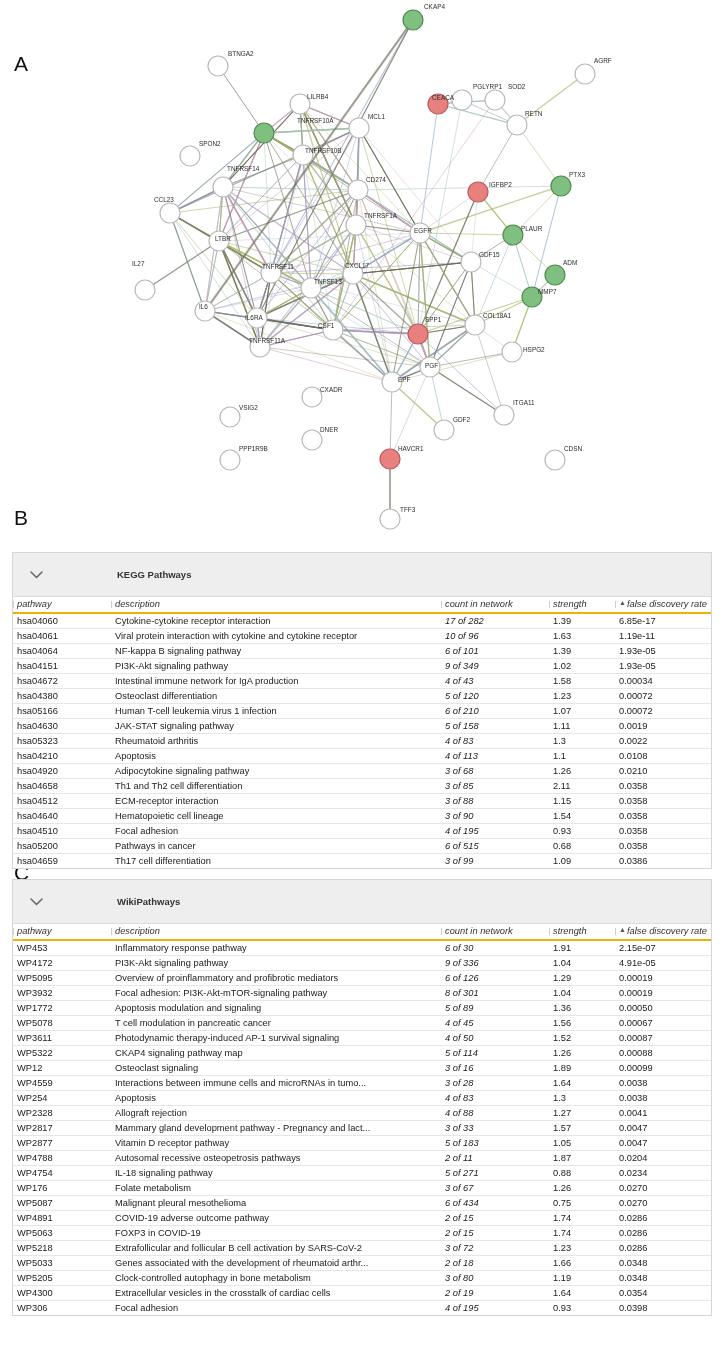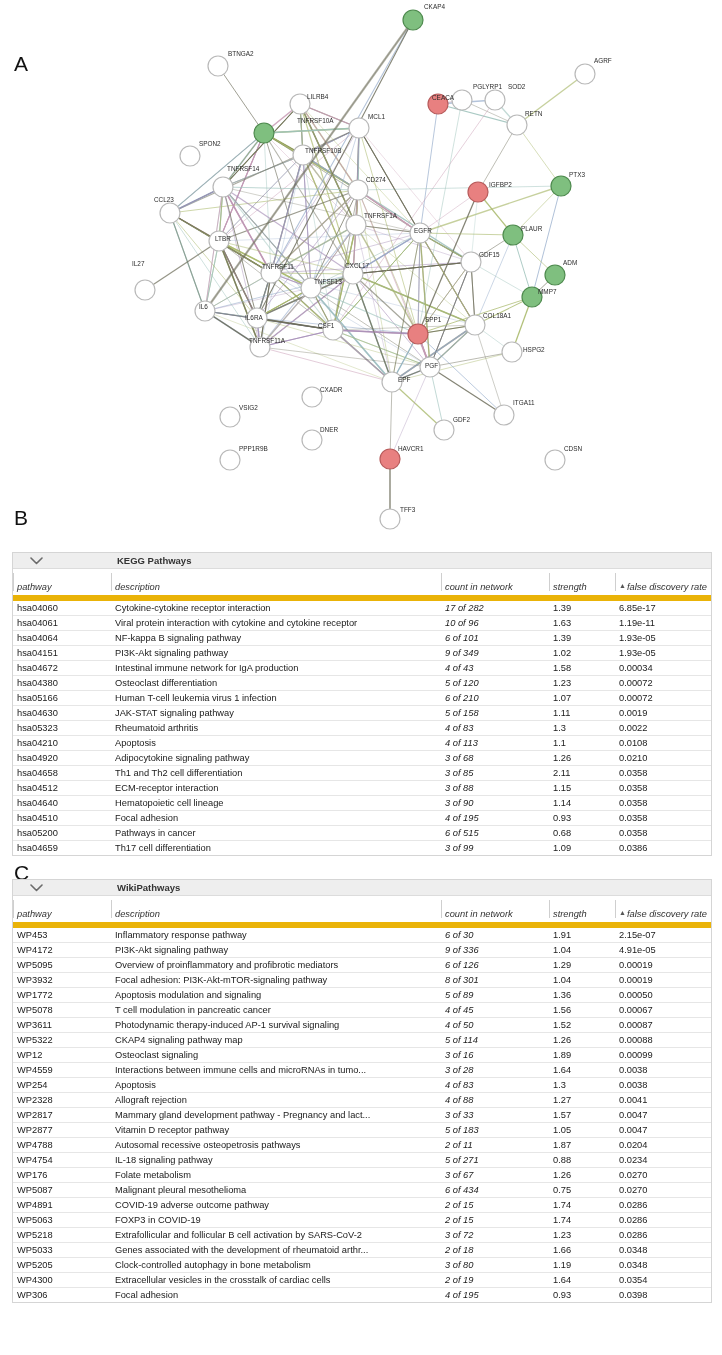--- a/index.html
+++ b/index.html
@@ -41,21 +41,21 @@
     left: 12px;
     width: 700px;
     border: 1px solid #d5d5d5;
     background: #ffffff;
   }
   #kegg-box { top: 552px; }
   #wiki-box { top: 879px; }
 
   .box-header {
     display: flex; align-items: center;
-    height: 16px;
+    height: 44px;
     background: #eeeeee;
     border-bottom: 1px solid #dcdcdc;
     padding: 0 10px;
   }
   .chev {
     width: 26px; flex: 0 0 26px;
     color: #666; font-size: 12px; line-height: 1;
     display: flex; align-items: center; justify-content: center;
   }
   .chev svg { display: block; }
@@ -70,22 +70,22 @@
     border-collapse: collapse;
     table-layout: fixed;
     font-size: 9.3px;
     font-family: "Liberation Sans", sans-serif;
   }
   table.enrich th {
     font-style: italic;
     font-weight: normal;
     color: #333;
     text-align: left;
-    padding: 13px 4px 3px 4px;
-    border-bottom: 6px solid #eab308;
+    padding: 2px 4px 3px 4px;
+    border-bottom: 2px solid #eab308;
     background: #fff;
     white-space: nowrap;
     position: relative;
   }
   table.enrich th.sep::before {
     content: "";
     position: absolute;
     left: 0; top: 4px; bottom: 4px;
     width: 1px; background: #cfcfcf;
   }
@@ -685,21 +685,21 @@
             <td>hsa04512</td>
             <td>ECM-receptor interaction</td>
             <td class="v-count">3 of 88</td>
             <td class="v-str">1.15</td>
             <td class="v-fdr">0.0358</td>
           </tr>
           <tr>
             <td>hsa04640</td>
             <td>Hematopoietic cell lineage</td>
             <td class="v-count">3 of 90</td>
-            <td class="v-str">1.14</td>
+            <td class="v-str">1.54</td>
             <td class="v-fdr">0.0358</td>
           </tr>
           <tr>
             <td>hsa04510</td>
             <td>Focal adhesion</td>
             <td class="v-count">4 of 195</td>
             <td class="v-str">0.93</td>
             <td class="v-fdr">0.0358</td>
           </tr>
           <tr>

